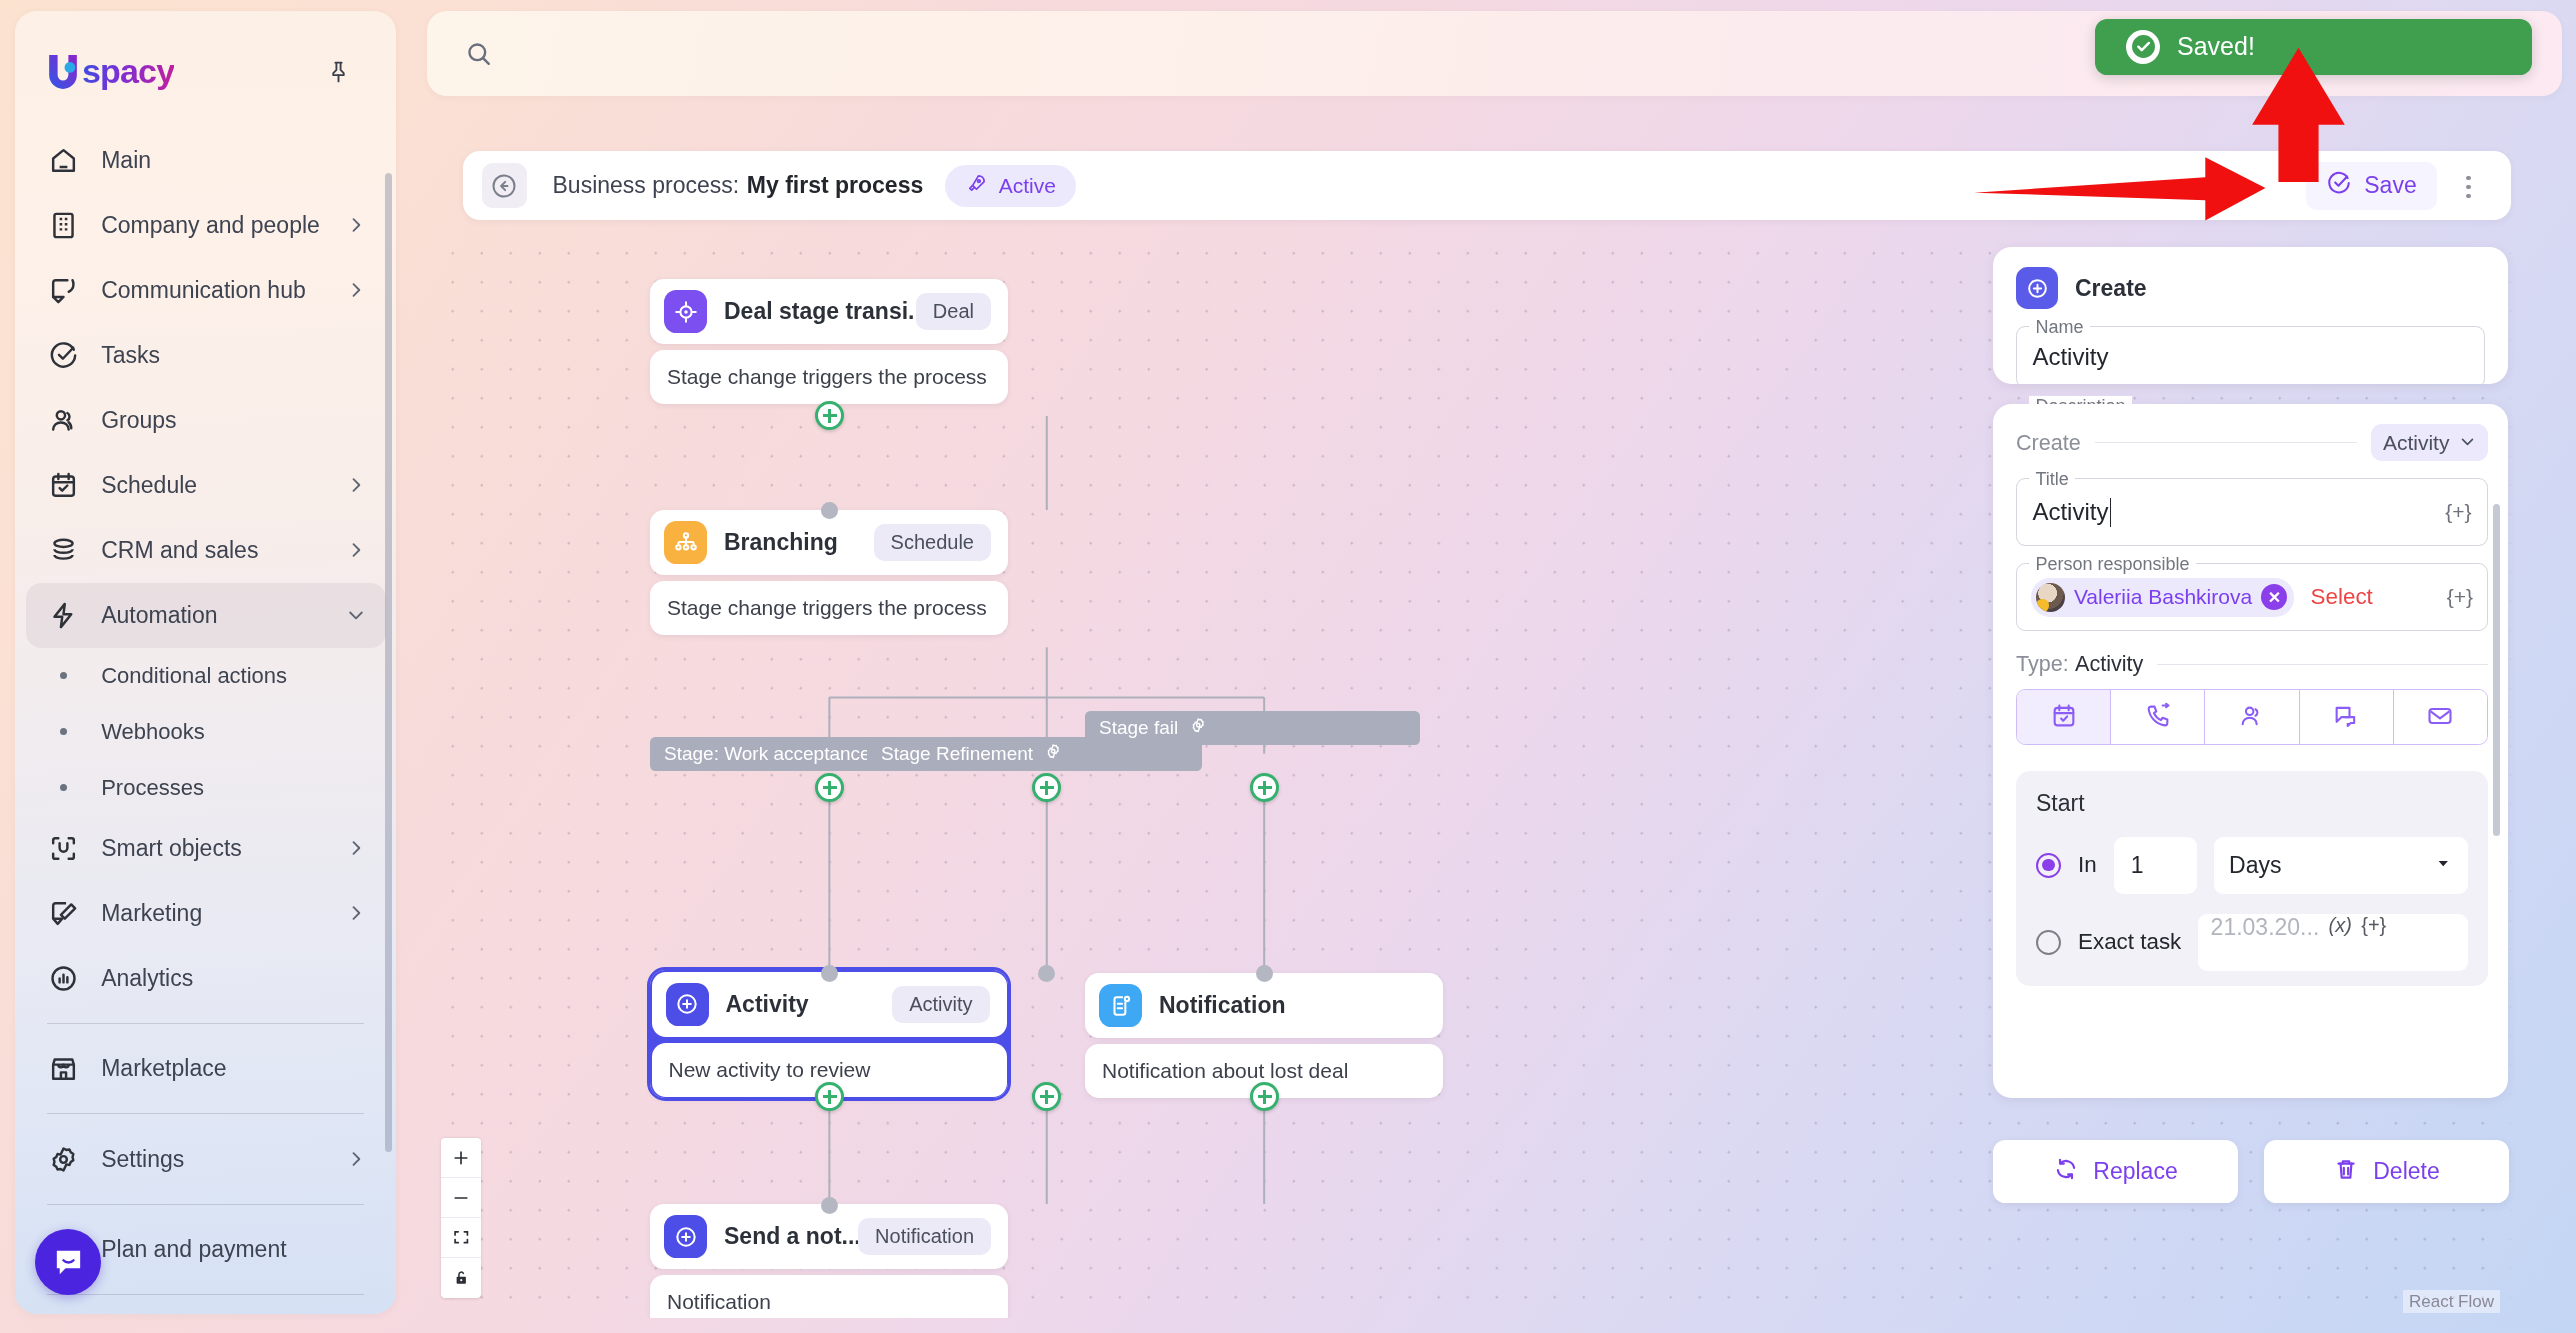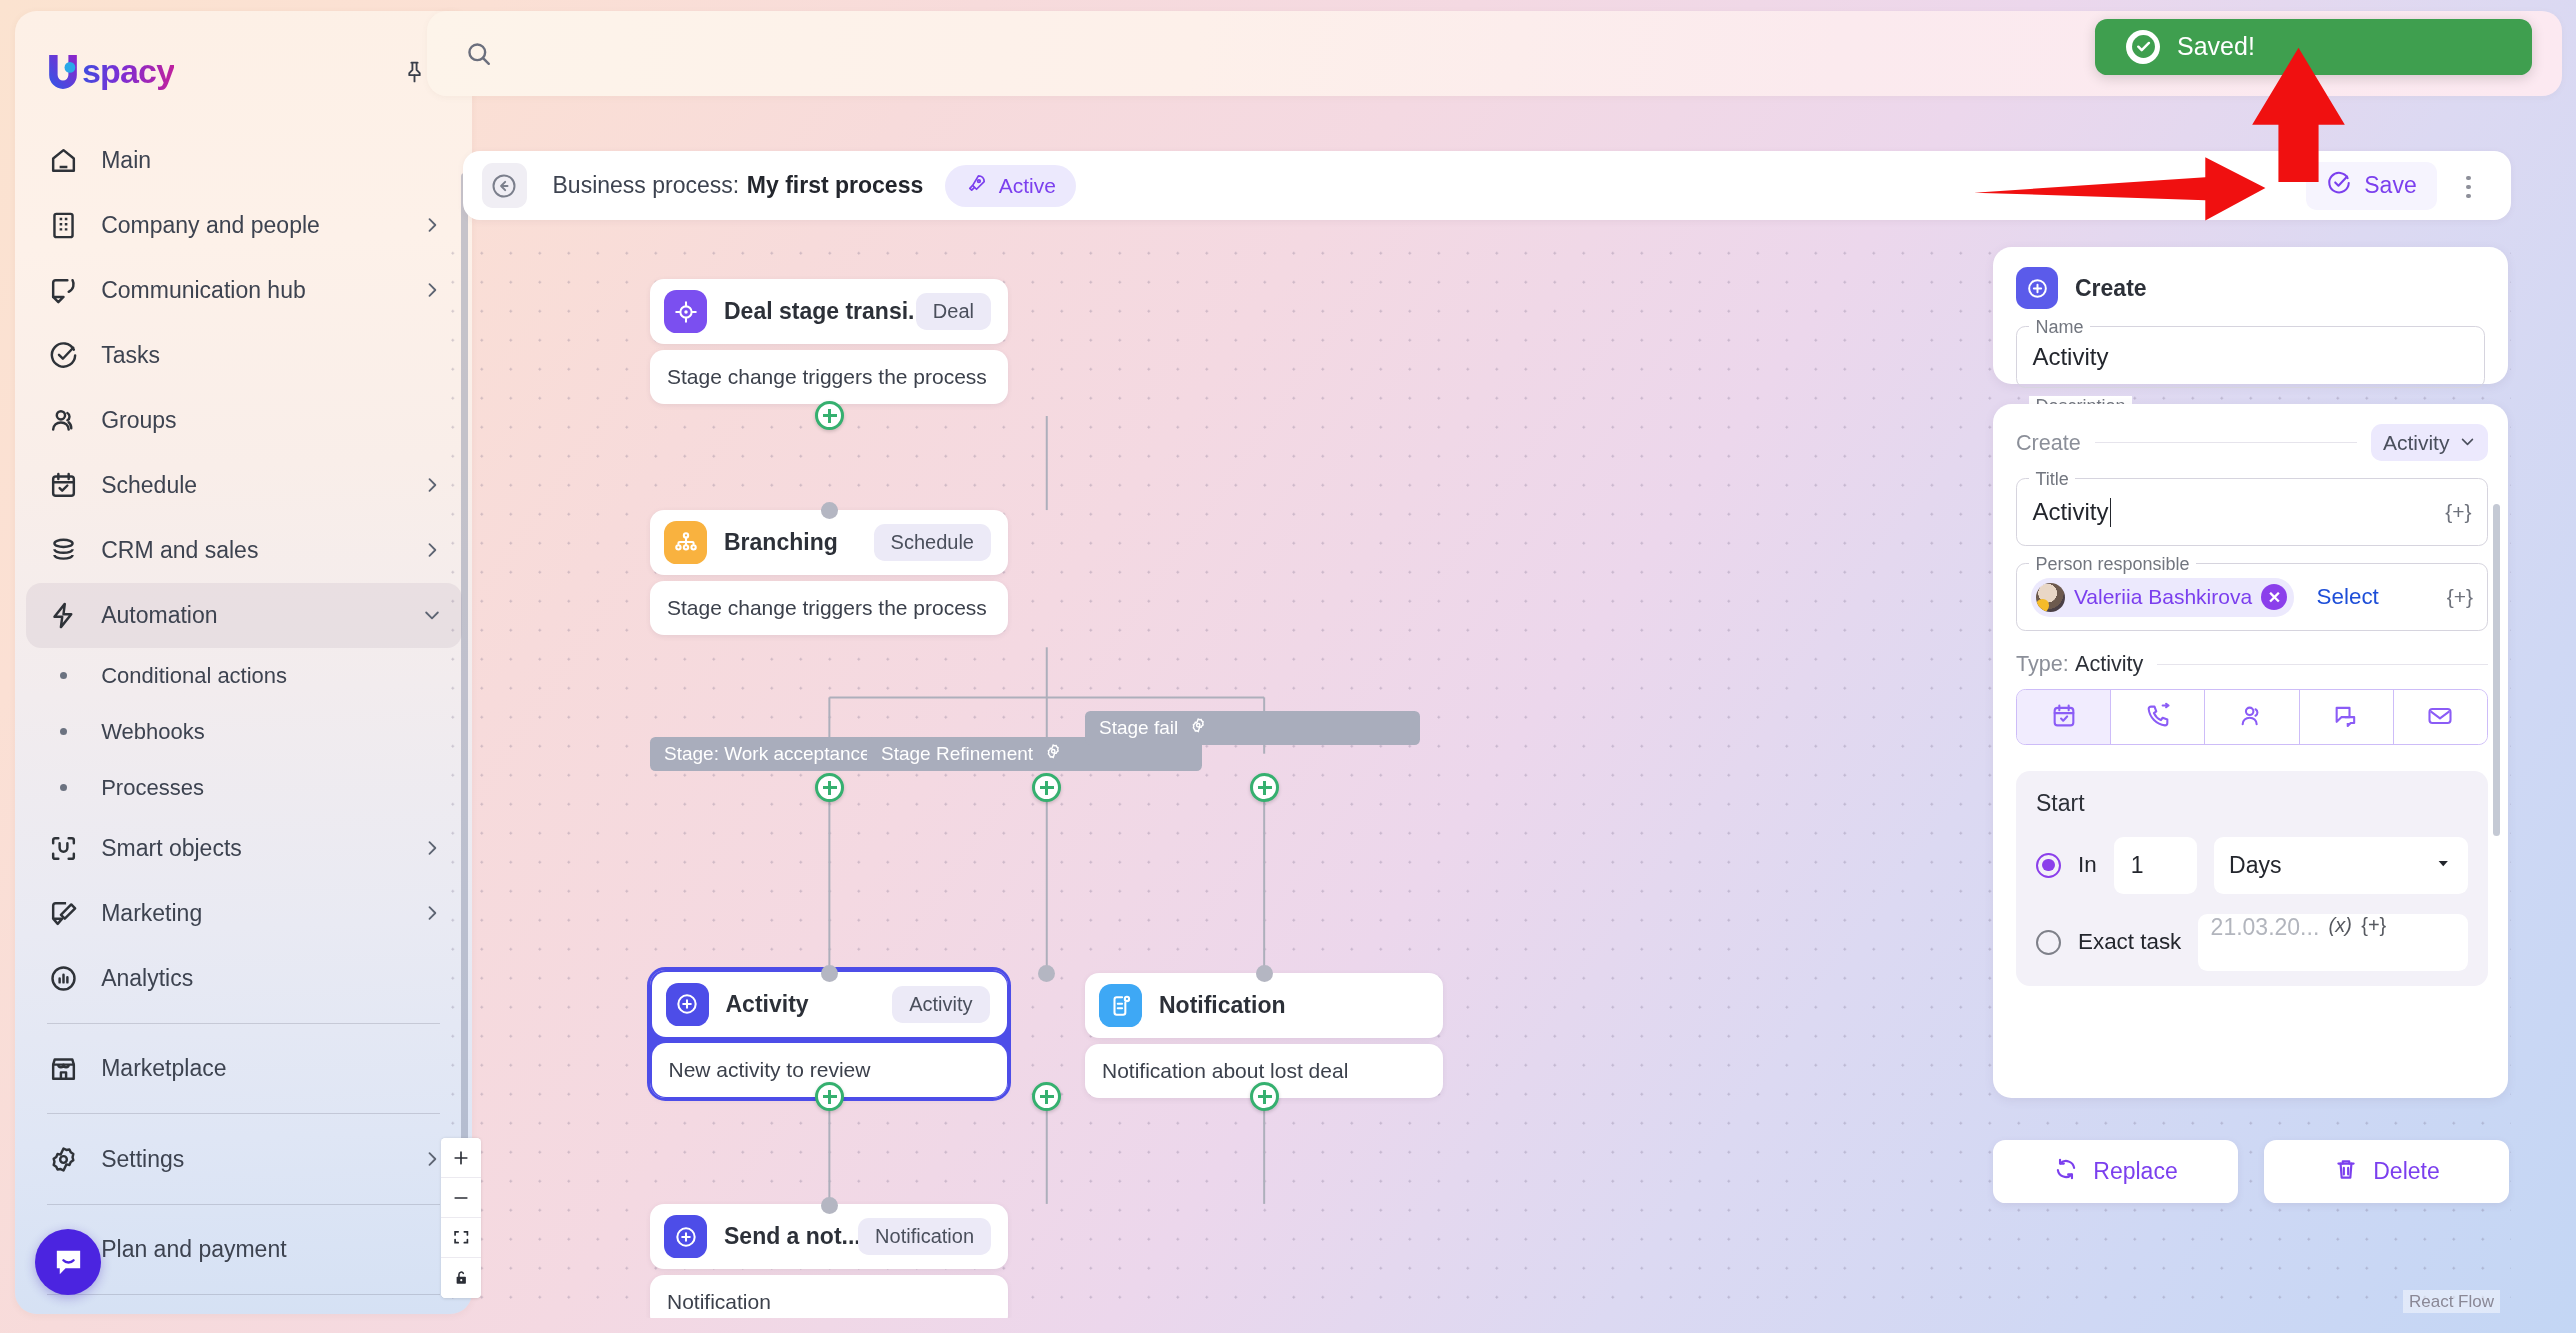--- a/index.html
+++ b/index.html
@@ -14,21 +14,21 @@
     width: 2576px; height: 1334px;
     background: linear-gradient(125deg,
         #fbe3d0 0%, #fbe0d4 14%, #f7dbdb 28%,
         #f4d9e2 42%, #ecd7ec 58%, #dcd9f2 72%,
         #cfd8f4 86%, #c3d6f4 100%);
   }
 
   
   #sidebar {
     position: absolute; left: 15.4px; top: 10.8px;
-    width: 457px; height: 1303px;
+    width: 381px; height: 1303px;
     border-radius: 21.6px;
     background: linear-gradient(178deg,
         #fdf0e6 0%, #fdf1e9 18%, #f9eee9 35%,
         #f2ecee 52%, #e9eaf3 70%, #dfe6f5 86%, #d5e1f4 100%);
     overflow: hidden;
     box-shadow: 0 1.5px 7.7px rgba(120,90,70,.06);
   }
   .sb-head {
     display: flex; align-items: center; justify-content: space-between;
     padding: 40px 37px 0 31px;
@@ -318,21 +318,21 @@
   .avatar-sm::after {
     content: ''; position: absolute; left: 0.8px; bottom: 0;
     width: 12.3px; height: 12.3px; border-radius: 50%; background: #f5bb2a;
   }
   .tag-name { font-size: 21px; color: #7b3fee; white-space: nowrap; }
   .tag-x {
     width: 26px; height: 26px; border-radius: 50%; background: #8b3feb;
     display: flex; align-items: center; justify-content: center;
     color: #fff; font-size: 16px; font-weight: 700; cursor: pointer;
   }
-  .placeholder-txt { font-size: 22.4px; color: #1d4ed8; margin-left: 23px; }
+  .placeholder-txt { font-size: 22.4px; color: #ef4444; margin-left: 17px; }
   .brace { margin-left: auto; font-size: 21px; color: #6d717b; cursor: pointer; }
 
   .type-tabs {
     display: flex; margin-top: 12.3px; border: 1.2px solid #cdbcf8;
     border-radius: 9.3px; overflow: hidden;
   }
   .type-tab {
     flex: 1; height: 54px; display: flex; align-items: center;
     justify-content: center; border-right: 1.2px solid #cdbcf8;
     background: #fff; color: #8b5cf6; cursor: pointer;

